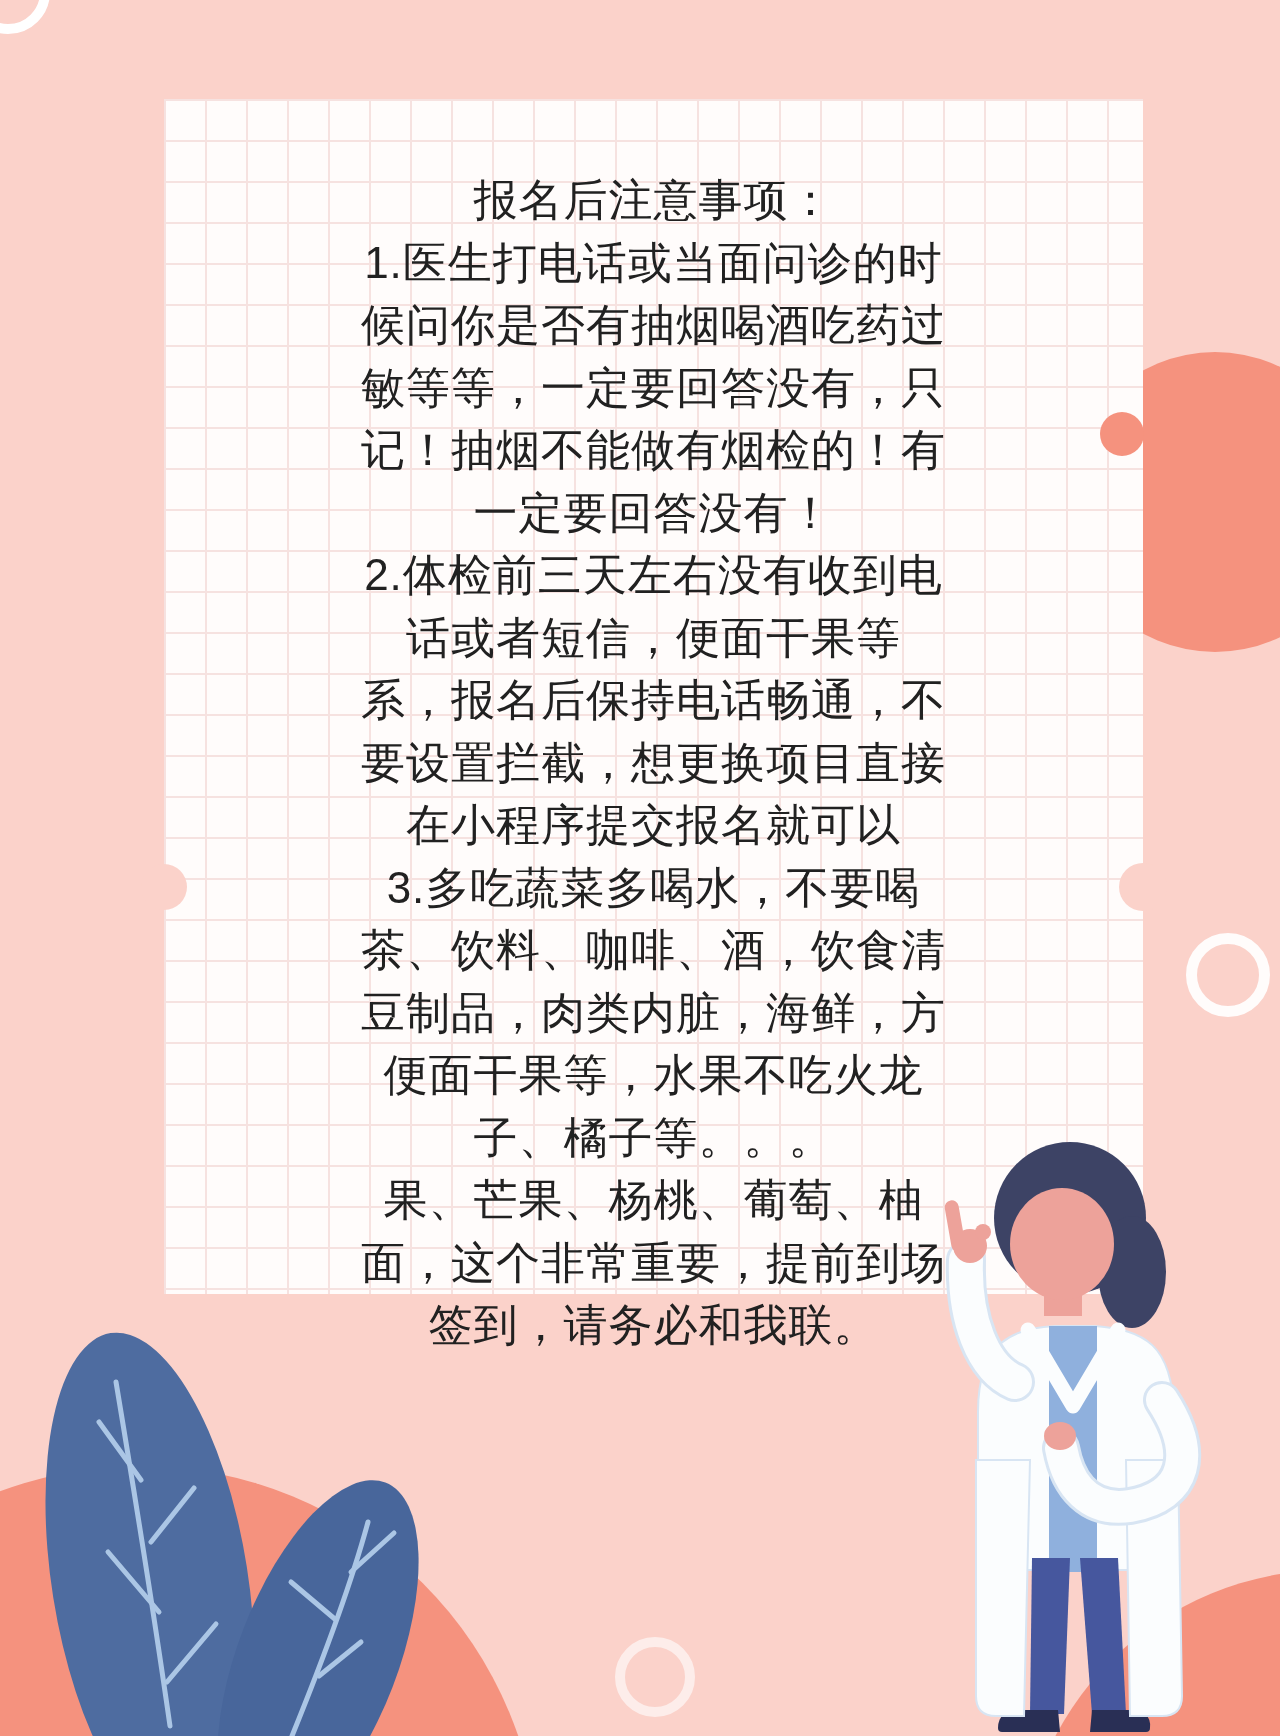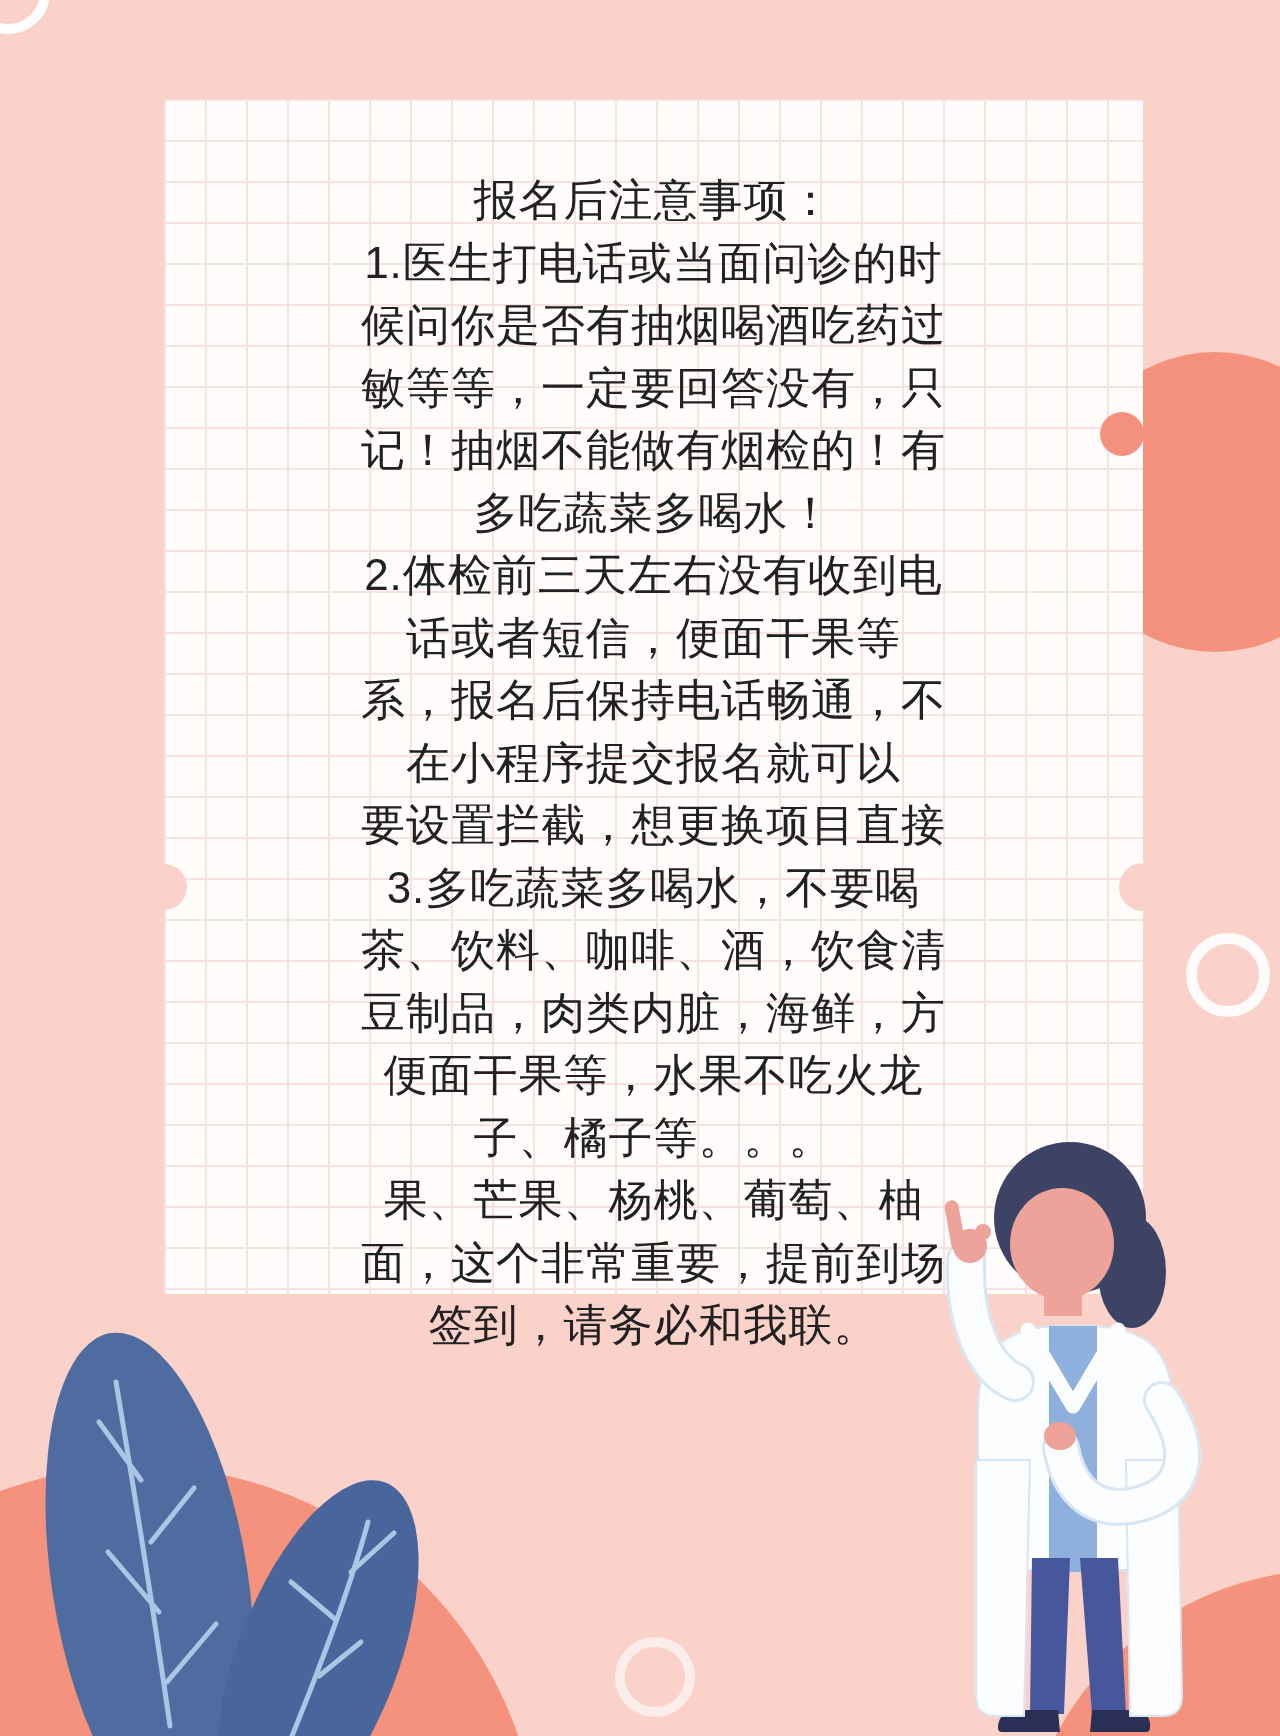--- a/index.html
+++ b/index.html
@@ -78,26 +78,26 @@
 
   <div class="card">
     <div class="notch notch-l"></div>
     <div class="notch notch-r"></div>
     <div class="lines">
       <div class="line">报名后注意事项：</div>
       <div class="line">1.医生打电话或当面问诊的时</div>
       <div class="line">候问你是否有抽烟喝酒吃药过</div>
       <div class="line">敏等等，一定要回答没有，只</div>
       <div class="line">记！抽烟不能做有烟检的！有</div>
-      <div class="line">多吃蔬菜多喝水！</div>
+      <div class="line">一定要回答没有！</div>
       <div class="line">2.体检前三天左右没有收到电</div>
       <div class="line">话或者短信，便面干果等</div>
       <div class="line">系，报名后保持电话畅通，不</div>
+      <div class="line">要设置拦截，想更换项目直接</div>
       <div class="line">在小程序提交报名就可以</div>
-      <div class="line">要设置拦截，想更换项目直接</div>
       <div class="line">3.多吃蔬菜多喝水，不要喝</div>
       <div class="line">茶、饮料、咖啡、酒，饮食清</div>
       <div class="line">豆制品，肉类内脏，海鲜，方</div>
       <div class="line">便面干果等，水果不吃火龙</div>
       <div class="line">子、橘子等。。。</div>
       <div class="line">果、芒果、杨桃、葡萄、柚</div>
       <div class="line">面，这个非常重要，提前到场</div>
       <div class="line">签到，请务必和我联。</div>
     </div>
   </div>

